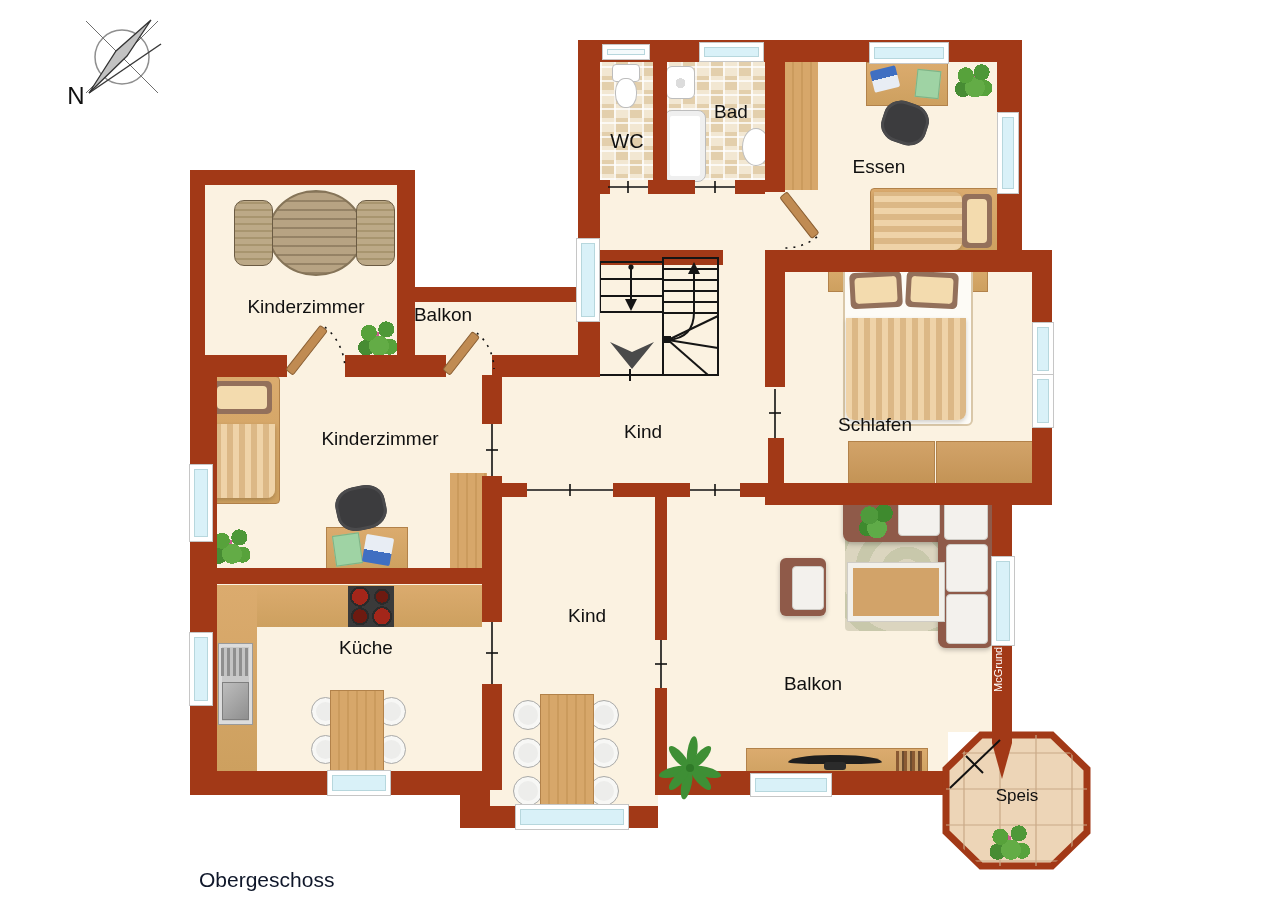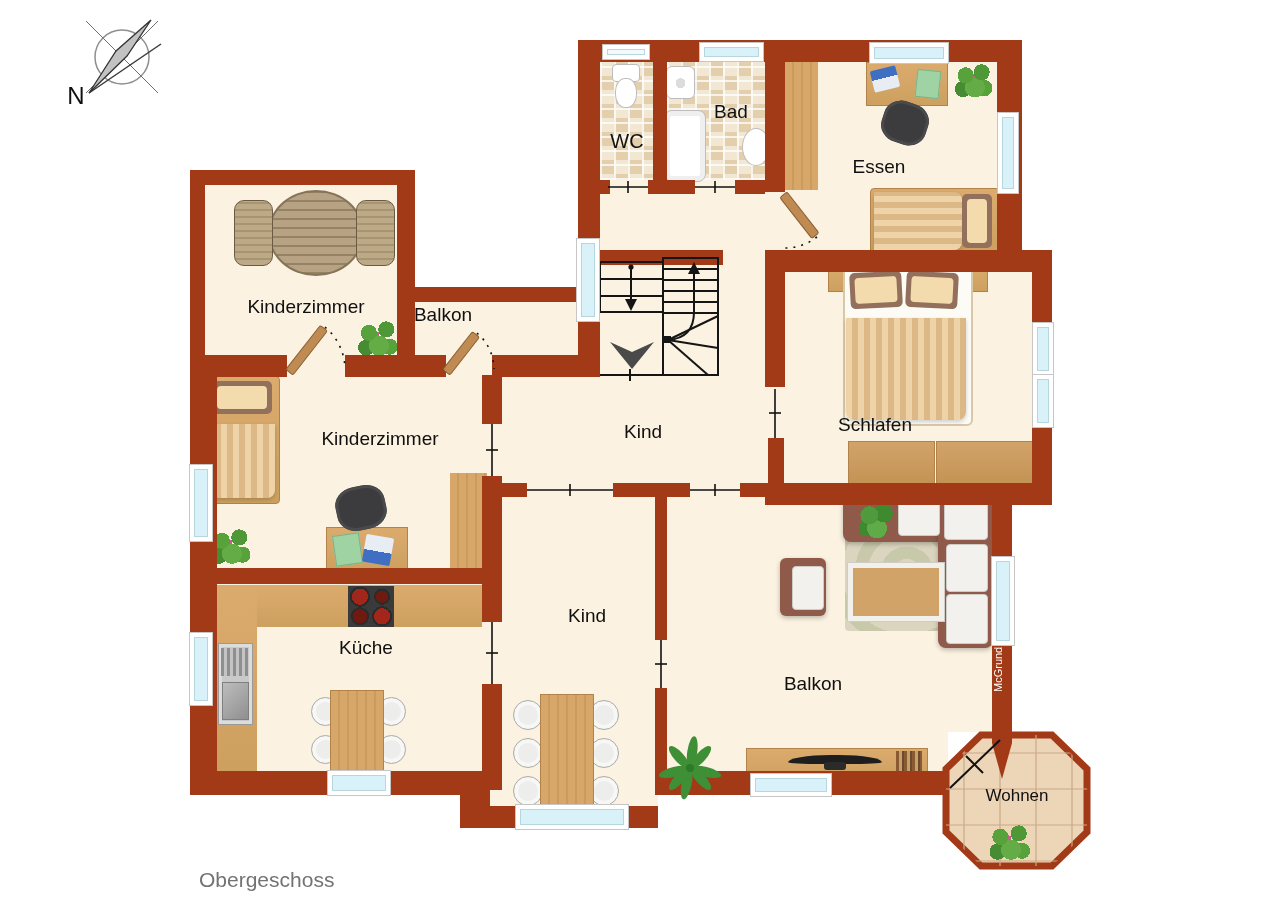--- a/index.html
+++ b/index.html
@@ -350,17 +350,17 @@
   <u class="label" style="left:731px;top:112px">Bad</u>
   <u class="label" style="left:879px;top:167px">Essen</u>
   <u class="label" style="left:306px;top:307px">Kinderzimmer</u>
   <u class="label" style="left:443px;top:315px">Balkon</u>
   <u class="label" style="left:380px;top:439px">Kinderzimmer</u>
   <u class="label" style="left:643px;top:432px">Kind</u>
   <u class="label" style="left:875px;top:425px">Schlafen</u>
   <u class="label" style="left:366px;top:648px">Küche</u>
   <u class="label" style="left:587px;top:616px">Kind</u>
   <u class="label" style="left:813px;top:684px">Balkon</u>
-  <u class="label" style="left:1017px;top:796px;font-size:17px">Wohnen</u>
+  <u class="label" style="left:1017px;top:796px;font-size:17px">Speis</u>
   <u class="label" style="left:76px;top:96px;font-size:24px">N</u>
-  <u style="position:absolute;left:199px;top:868px;font-size:21px;color:#737373">Obergeschoss</u>
+  <u style="position:absolute;left:199px;top:868px;font-size:21px;color:#0f172a">Obergeschoss</u>
 
 </div>
 
 </body></html>

